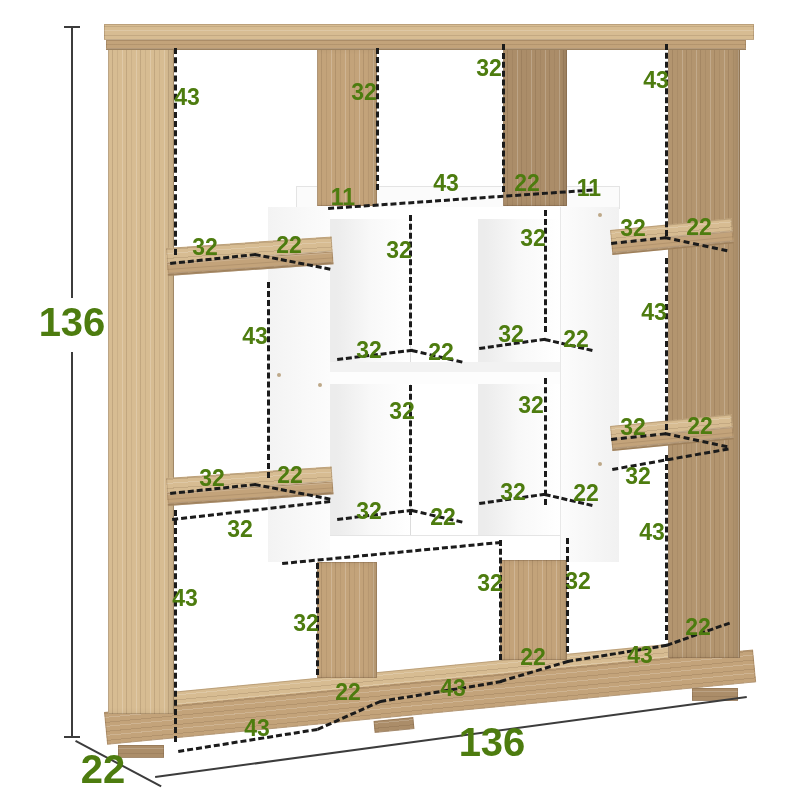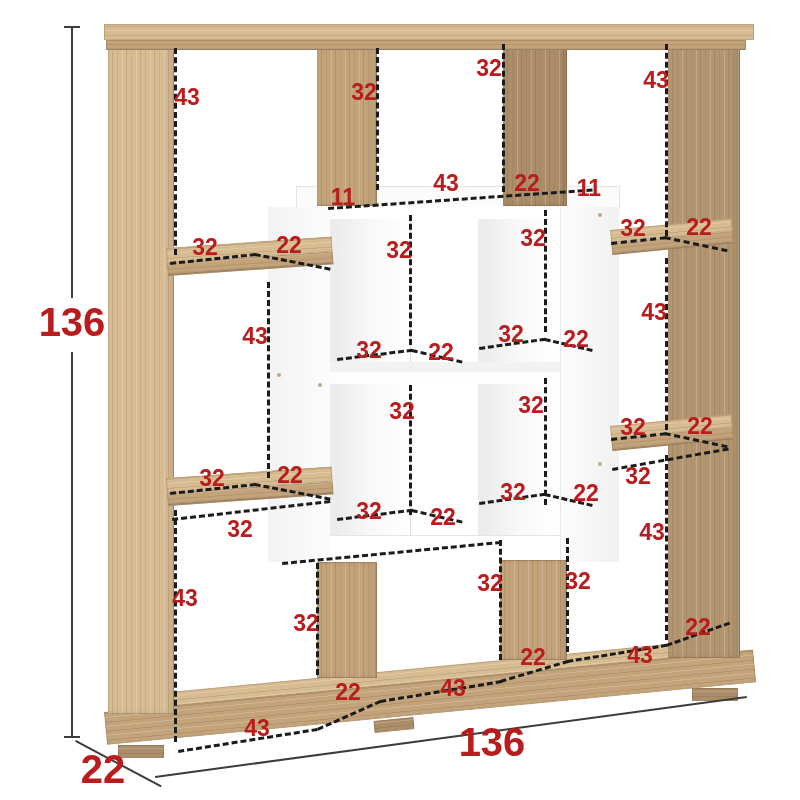--- a/index.html
+++ b/index.html
@@ -24,21 +24,21 @@
     box-shadow:inset 0 0 0 1px rgba(90,65,40,.22);}
   .wlight{background-color:var(--wood_light);}
   .wdark{background-color:var(--wood_dark);}
   
   .dv{width:0;border-left:3px dashed var(--dash);}
   .dh{height:0;border-top:3px dashed var(--dash);transform-origin:0 0;}
   
   .sline{background:var(--dimline);transform-origin:0 0;}
   
   .dim-label{position:absolute;transform:translate(-50%,-50%);
-    font-size:23px;font-weight:600;color:#b91c1c;white-space:nowrap;line-height:1;}
+    font-size:23px;font-weight:600;color:#4d7c0f;white-space:nowrap;line-height:1;}
   .dim-big{font-size:40px;font-weight:600;}
   .label-height{left:72px;top:322px;}
   .label-width{left:492px;top:742px;}
   .label-depth{left:103px;top:769px;}
   
   .wt{background:#fff;}
   .cubby{background:linear-gradient(90deg,#ececec 0 7px,#f8f8f8 40px,#ffffff 100%);}
   .dot{width:4px;height:4px;border-radius:50%;background:#bda888;}
 </style>
 </head>

